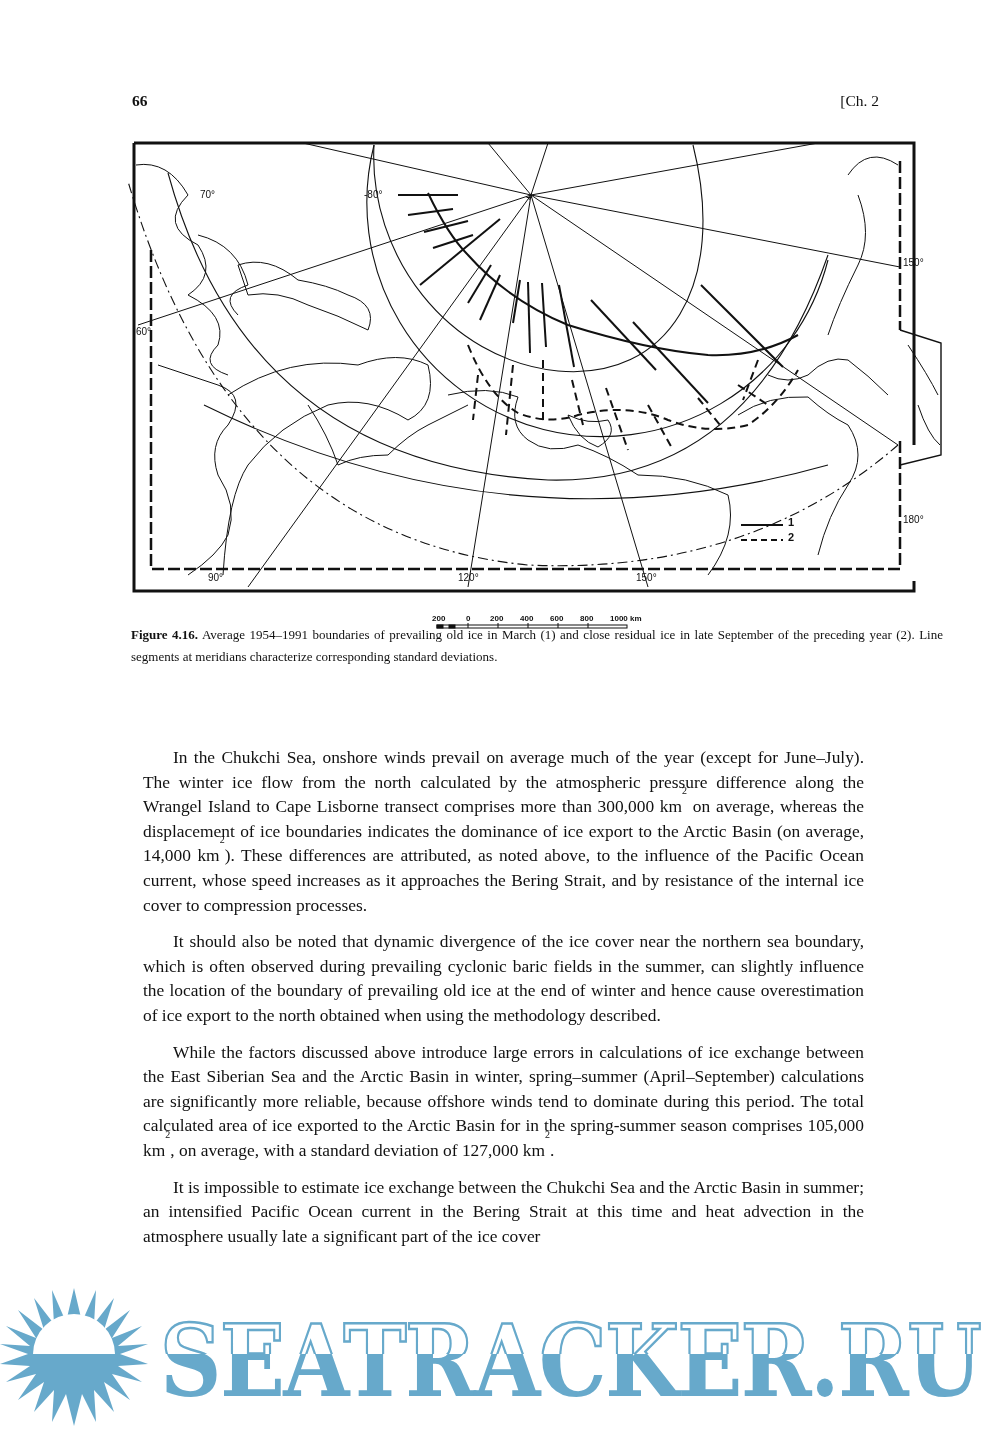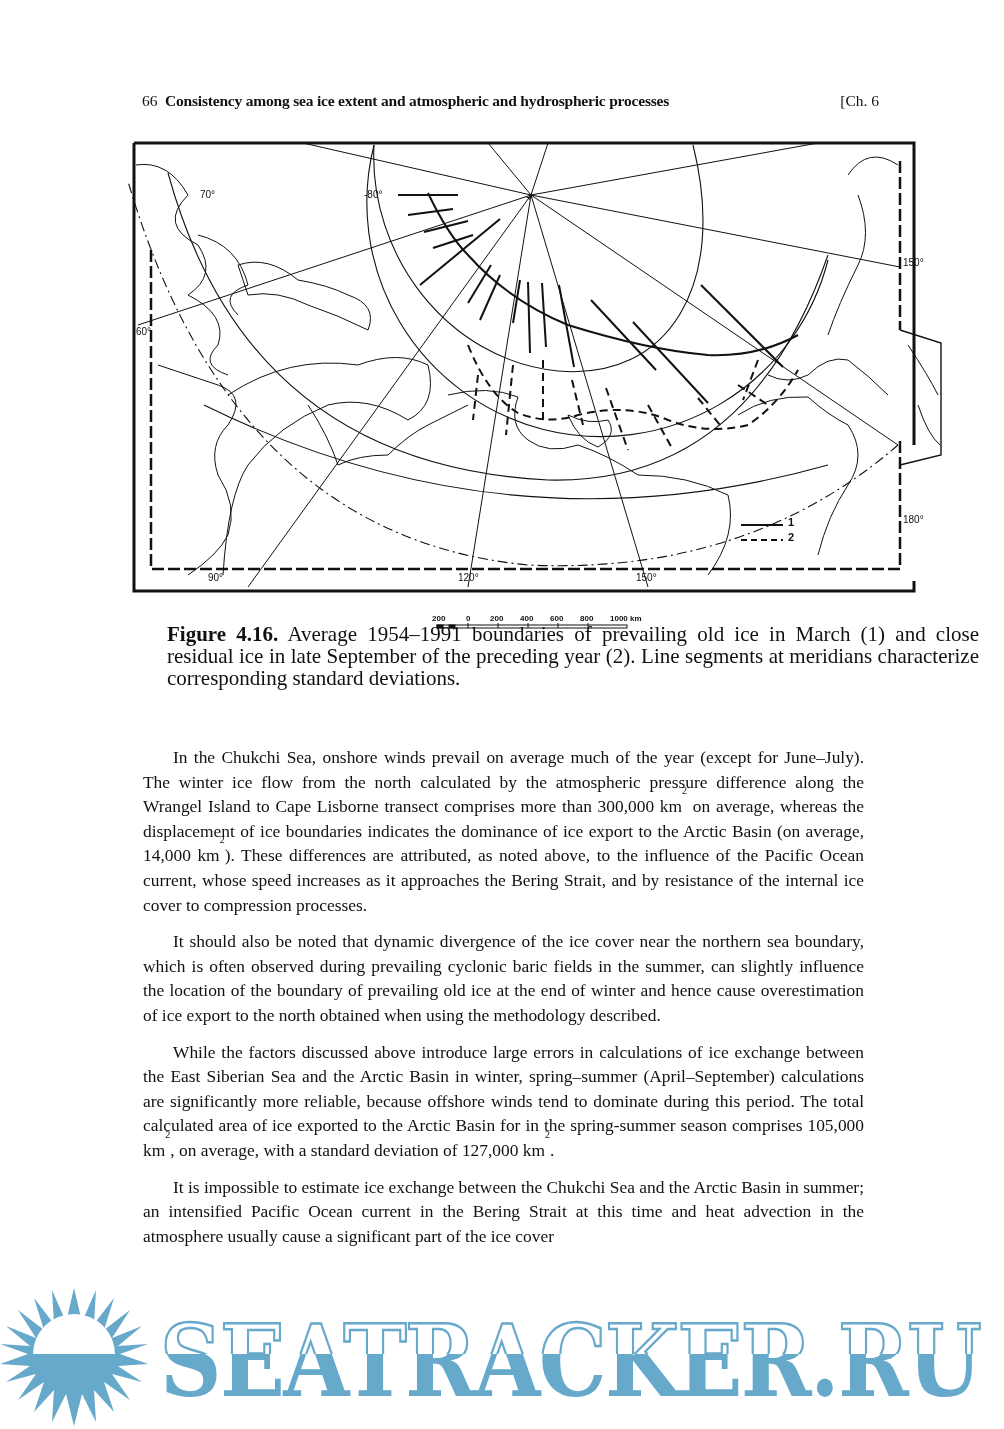--- a/index.html
+++ b/index.html
@@ -1,47 +1,46 @@
 <!DOCTYPE html>
 <html><head>
 <meta charset="utf-8">
 <style>
   html, body { margin: 0; padding: 0; background: #ffffff; }
   body { width: 1004px; height: 1429px; position: relative; overflow: hidden;
          font-family: "Liberation Serif", "DejaVu Serif", serif; color: #111; }
 
   .running-head { position: absolute; top: 90px; left: 131px; width: 748px; height: 22px;
                   font-size: 15.5px; line-height: 22px; }
-  .running-head .pageno { position: absolute; left: 11px; top: 0; }
+  .running-head .pageno { position: absolute; left: 1px; top: 0; font-weight: bold; }
   .running-head .title { position: absolute; left: 34px; top: 0; font-weight: bold; letter-spacing: -0.2px; }
   .running-head .chap { position: absolute; right: 0; top: 0; }
 
   .map-wrap { position: absolute; left: 128px; top: 135px; width: 820px; height: 462px; }
   .map-wrap svg { position: absolute; left: 0; top: 0; }
 
   .scale-bar { position: absolute; left: 432px; top: 613px; width: 220px; height: 18px; }
 
   .caption { position: absolute; top: 624px; left: 131px; width: 812px;
-             font-size: 21px; line-height: 21.8px; text-align: justify; margin-left: 36px; }
+             font-size: 13px; line-height: 21.8px; text-align: justify; }
   .caption .fig-label { font-weight: bold; }
 
   .body-text { position: absolute; top: 733px; left: 131px; width: 745px;
                font-size: 17.4px; line-height: 24.6px; }
   .body-text p { margin: 12px; text-indent: 30px; text-align: justify; text-align-last: left; }
   sup { font-size: 10px; vertical-align: top; position: relative; top: -3px; line-height: 0; }
 
   .watermark { position: absolute; left: 0; top: 1286px; width: 1004px; height: 143px; }
 </style>
 </head>
 <body>
 
 <div class="running-head">
   <span class="pageno">66</span>
-  <span class="title">Consistency among sea ice extent and atmospheric and hydrospheric processes</span>
-  <span class="chap">[Ch. 6</span>
+  <span class="chap">[Ch. 2</span>
 </div>
 
 <div class="map-wrap">
   <svg width="820" height="462" viewBox="0 0 820 462" xmlns="http://www.w3.org/2000/svg" font-family="Liberation Sans, DejaVu Sans, sans-serif" fill="none" stroke="#111">
 
     <g stroke-width="3">
       <polyline points="6,8 786,8 786,310"></polyline>
       <polyline points="786,446 786,456 6,456 6,8"></polyline>
 
       <g stroke-width="2.5" stroke-dasharray="12 4">
@@ -175,21 +174,21 @@
 
 <div class="caption">
   <span class="fig-label">Figure 4.16.</span>
   <span>Average 1954–1991 boundaries of prevailing old ice in March (1) and close residual ice in late September of the preceding year (2). Line segments at meridians characterize corresponding standard deviations.</span>
 </div>
 
 <div class="body-text">
   <p><span>In the Chukchi Sea, onshore winds prevail on average much of the year (except for June–July). The winter ice flow from the north calculated by the atmospheric pressure difference along the Wrangel Island to Cape Lisborne transect comprises more than 300,000 km</span><sup>2</sup><span> on average, whereas the displacement of ice boundaries indicates the dominance of ice export to the Arctic Basin (on average, 14,000 km</span><sup>2</sup><span>). These differences are attributed, as noted above, to the influence of the Pacific Ocean current, whose speed increases as it approaches the Bering Strait, and by resistance of the internal ice cover to compression processes.</span></p>
   <p>It should also be noted that dynamic divergence of the ice cover near the northern sea boundary, which is often observed during prevailing cyclonic baric fields in the summer, can slightly influence the location of the boundary of prevailing old ice at the end of winter and hence cause overestimation of ice export to the north obtained when using the methodology described.</p>
   <p><span>While the factors discussed above introduce large errors in calculations of ice exchange between the East Siberian Sea and the Arctic Basin in winter, spring–summer (April–September) calculations are significantly more reliable, because offshore winds tend to dominate during this period. The total calculated area of ice exported to the Arctic Basin for in the spring-summer season comprises 105,000 km</span><sup>2</sup><span>, on average, with a standard deviation of 127,000 km</span><sup>2</sup><span>.</span></p>
-  <p>It is impossible to estimate ice exchange between the Chukchi Sea and the Arctic Basin in summer; an intensified Pacific Ocean current in the Bering Strait at this time and heat advection in the atmosphere usually cause a significant part of the ice cover</p>
+  <p>It is impossible to estimate ice exchange between the Chukchi Sea and the Arctic Basin in summer; an intensified Pacific Ocean current in the Bering Strait at this time and heat advection in the atmosphere usually late a significant part of the ice cover</p>
 </div>
 
 <div class="watermark">
   <svg width="1004" height="143" viewBox="0 0 1004 143" xmlns="http://www.w3.org/2000/svg">
     <defs>
       <clipPath id="lowerHalf">
           <rect x="0" y="68" width="1004" height="80"></rect>
         </clipPath>
       <clipPath id="upperHalf">
           <rect x="0" y="0" width="1004" height="68"></rect>

